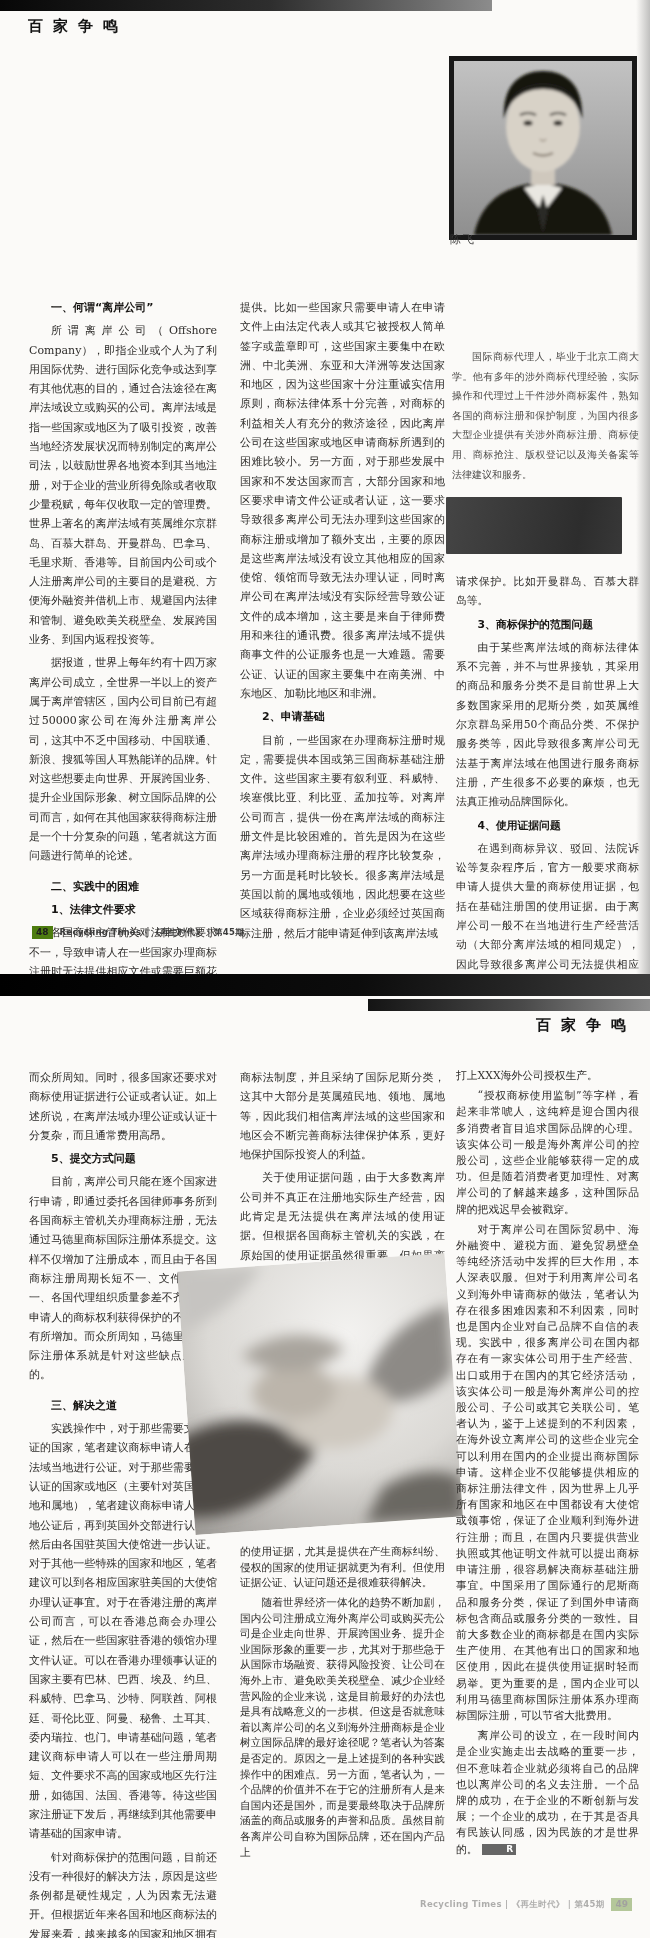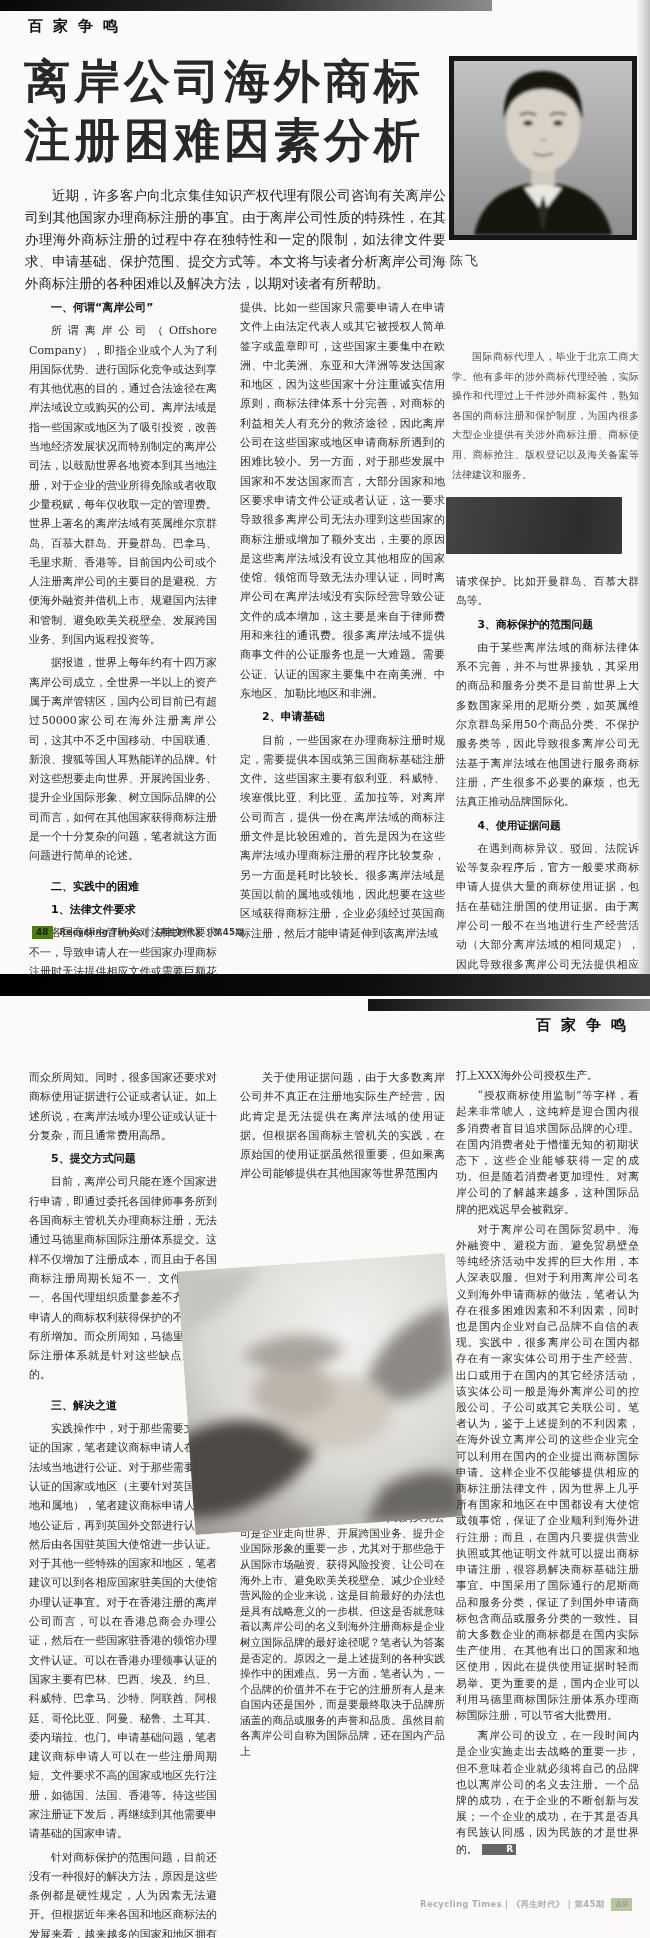--- a/index.html
+++ b/index.html
@@ -37,23 +37,23 @@
     color:#2a2826;font-family:"DejaVu Serif","Liberation Serif",serif;}
 
   
   .intro{position:absolute;left:25px;top:184px;width:421px;margin:0;
     font-size:13.5px;line-height:22px;text-align:justify;text-indent:2em;color:#262422;}
 
   
   .photo-frame{position:absolute;left:449px;top:56px;width:188px;height:184px;
     border:5px solid #181818;box-sizing:border-box;background:#a9a9a9;}
   .photo-frame svg{display:block;width:100%;height:100%;}
-  .caption{position:absolute;left:450px;top:252px;
+  .caption{position:absolute;left:450px;top:232px;
     font-family:"DejaVu Sans","Liberation Sans",sans-serif;
-    font-size:13px;color:#3a3a3a;letter-spacing:2px;}
+    font-size:11px;color:#3a3a3a;letter-spacing:2px;}
 
   
   .bio{position:absolute;left:452px;top:347px;width:187px;margin:0;
     font-size:10px;line-height:19.6px;text-align:justify;text-indent:2em;color:#4c4a48;}
 
   .darkbox{position:absolute;left:446px;top:497px;width:176px;height:57px;
     background:linear-gradient(100deg,#454545,#2d2d2d 75%,#383838);border-radius:1px;}
 
   
   .col{position:absolute;font-size:11px;line-height:19.3px;text-align:justify;color:#2d2b29;}
@@ -94,23 +94,21 @@
 </style>
 </head>
 <body>
 
 <div class="canvas">
 
   <div class="page" id="page1">
     <div class="topbar"></div>
     <div class="kicker">百家争鸣</div>
 
-    <h1 class="title"><span>离岸公司海外商标</span><br><span>注册困难因素分析</span></h1>
-
-    <p class="intro">近期，许多客户向北京集佳知识产权代理有限公司咨询有关离岸公司到其他国家办理商标注册的事宜。由于离岸公司性质的特殊性，在其办理海外商标注册的过程中存在独特性和一定的限制，如法律文件要求、申请基础、保护范围、提交方式等。本文将与读者分析离岸公司海外商标注册的各种困难以及解决方法，以期对读者有所帮助。</p>
+
 
     <div class="photo-frame">
       <svg viewBox="0 0 178 174" preserveAspectRatio="none">
         <defs>
           <linearGradient id="pbg" x1="0" y1="0" x2="0" y2="1">
             <stop offset="0" stop-color="#c2c2c2"></stop>
               <stop offset="1" stop-color="#8f8f8f"></stop>
           </linearGradient>
           <filter id="soft" x="-20%" y="-20%" width="140%" height="140%">
               <feGaussianBlur stdDeviation="1.4"></feGaussianBlur>
@@ -180,20 +178,21 @@
     <div class="col" id="p2c1">
       <p class="p0">而众所周知。同时，很多国家还要求对商标使用证据进行公证或者认证。如上述所说，在离岸法域办理公证或认证十分复杂，而且通常费用高昂。</p>
       <p class="h">5、提交方式问题</p>
       <p class="p">目前，离岸公司只能在逐个国家进行申请，即通过委托各国律师事务所到各国商标主管机关办理商标注册，无法通过马德里商标国际注册体系提交。这样不仅增加了注册成本，而且由于各国商标注册周期长短不一、文件要求不一、各国代理组织质量参差不齐，商标申请人的商标权利获得保护的不稳定性有所增加。而众所周知，马德里商标国际注册体系就是针对这些缺点来设计的。</p>
       <p class="h gapbig">三、解决之道</p>
       <p class="p">实践操作中，对于那些需要文件公证的国家，笔者建议商标申请人在离岸法域当地进行公证。对于那些需要文件认证的国家或地区（主要针对英国前领地和属地），笔者建议商标申请人在当地公证后，再到英国外交部进行认证，然后由各国驻英国大使馆进一步认证。对于其他一些特殊的国家和地区，笔者建议可以到各相应国家驻美国的大使馆办理认证事宜。对于在香港注册的离岸公司而言，可以在香港总商会办理公证，然后在一些国家驻香港的领馆办理文件认证。可以在香港办理领事认证的国家主要有巴林、巴西、埃及、约旦、科威特、巴拿马、沙特、阿联酋、阿根廷、哥伦比亚、阿曼、秘鲁、土耳其、委内瑞拉、也门。申请基础问题，笔者建议商标申请人可以在一些注册周期短、文件要求不高的国家或地区先行注册，如德国、法国、香港等。待这些国家注册证下发后，再继续到其他需要申请基础的国家申请。</p>
       <p class="p">针对商标保护的范围问题，目前还没有一种很好的解决方法，原因是这些条例都是硬性规定，人为因素无法避开。但根据近年来各国和地区商标法的发展来看，越来越多的国家和地区拥有了自己独立的</p>
     </div>
 
     <div class="col" id="p2c2">
+      <p class="p0">商标法制度，并且采纳了国际尼斯分类，这其中大部分是英属殖民地、领地、属地等，因此我们相信离岸法域的这些国家和地区会不断完善商标法律保护体系，更好地保护国际投资人的利益。</p>
       <p class="p">关于使用证据问题，由于大多数离岸公司并不真正在注册地实际生产经营，因此肯定是无法提供在离岸法域的使用证据。但根据各国商标主管机关的实践，在原始国的使用证据虽然很重要，但如果离岸公司能够提供在其他国家等世界范围内</p>
       <div class="photo-spacer"></div>
       <p class="p0 tight">的使用证据，尤其是提供在产生商标纠纷、侵权的国家的使用证据就更为有利。但使用证据公证、认证问题还是很难获得解决。</p>
       <p class="p tight">随着世界经济一体化的趋势不断加剧，国内公司注册成立海外离岸公司或购买壳公司是企业走向世界、开展跨国业务、提升企业国际形象的重要一步，尤其对于那些急于从国际市场融资、获得风险投资、让公司在海外上市、避免欧美关税壁垒、减少企业经营风险的企业来说，这是目前最好的办法也是具有战略意义的一步棋。但这是否就意味着以离岸公司的名义到海外注册商标是企业树立国际品牌的最好途径呢？笔者认为答案是否定的。原因之一是上述提到的各种实践操作中的困难点。另一方面，笔者认为，一个品牌的价值并不在于它的注册所有人是来自国内还是国外，而是要最终取决于品牌所涵盖的商品或服务的声誉和品质。虽然目前各离岸公司自称为国际品牌，还在国内产品上</p>
     </div>
 
     <div class="hands-photo">
       <svg viewBox="0 0 268 264" preserveAspectRatio="none">
         <defs>
           <radialGradient id="hbg" cx="0.62" cy="0.28" r="0.95">
@@ -213,21 +212,21 @@
           <ellipse cx="108" cy="128" rx="42" ry="27" fill="#bcb5ab"></ellipse>
           <path d="M58 88 C90 66 132 66 162 88 C140 110 88 116 58 88 Z" fill="#a9a49d"></path>
           <path d="M0 0 L84 0 C62 32 30 52 0 58 Z" fill="#c6c4c1"></path>
           <path d="M190 230 C220 214 250 214 268 226 L268 264 L170 264 Z" fill="#6b6762"></path>
         </g>
       </svg>
     </div>
 
     <div class="col" id="p2c3">
       <p class="p0">打上XXX海外公司授权生产。</p>
-      <p class="p">“授权商标使用监制”等字样，看起来非常唬人，这纯粹是迎合国内很多消费者盲目追求国际品牌的心理。在国内消费者处于懵懂无知的初期状态下，这些企业能够获得一定的成功。但是随着消费者更加理性、对离岸公司的了解越来越多，这种国际品牌的把戏迟早会被戳穿。</p>
+      <p class="p">“授权商标使用监制”等字样，看起来非常唬人，这纯粹是迎合国内很多消费者盲目追求国际品牌的心理。该实体公司一般是海外离岸公司的控股公司，这些企业能够获得一定的成功。但是随着消费者更加理性、对离岸公司的了解越来越多，这种国际品牌的把戏迟早会被戳穿。</p>
       <p class="p">对于离岸公司在国际贸易中、海外融资中、避税方面、避免贸易壁垒等纯经济活动中发挥的巨大作用，本人深表叹服。但对于利用离岸公司名义到海外申请商标的做法，笔者认为存在很多困难因素和不利因素，同时也是国内企业对自己品牌不自信的表现。实践中，很多离岸公司在国内都存在有一家实体公司用于生产经营、出口或用于在国内的其它经济活动，该实体公司一般是海外离岸公司的控股公司、子公司或其它关联公司。笔者认为，鉴于上述提到的不利因素，在海外设立离岸公司的这些企业完全可以利用在国内的企业提出商标国际申请。这样企业不仅能够提供相应的商标注册法律文件，因为世界上几乎所有国家和地区在中国都设有大使馆或领事馆，保证了企业顺利到海外进行注册；而且，在国内只要提供营业执照或其他证明文件就可以提出商标申请注册，很容易解决商标基础注册事宜。中国采用了国际通行的尼斯商品和服务分类，保证了到国外申请商标包含商品或服务分类的一致性。目前大多数企业的商标都是在国内实际生产使用、在其他有出口的国家和地区使用，因此在提供使用证据时轻而易举。更为重要的是，国内企业可以利用马德里商标国际注册体系办理商标国际注册，可以节省大批费用。</p>
       <p class="p"><span>离岸公司的设立，在一段时间内是企业实施走出去战略的重要一步，但不意味着企业就必须将自己的品牌也以离岸公司的名义去注册。一个品牌的成功，在于企业的不断创新与发展；一个企业的成功，在于其是否具有民族认同感，因为民族的才是世界的。</span><span class="endmark">R</span></p>
     </div>
 
     <div class="footer">
       <span class="ftext">Recycling Times | 《再生时代》 | 第45期</span>
       <span class="pagenum">49</span>
     </div>
   </div>
 

